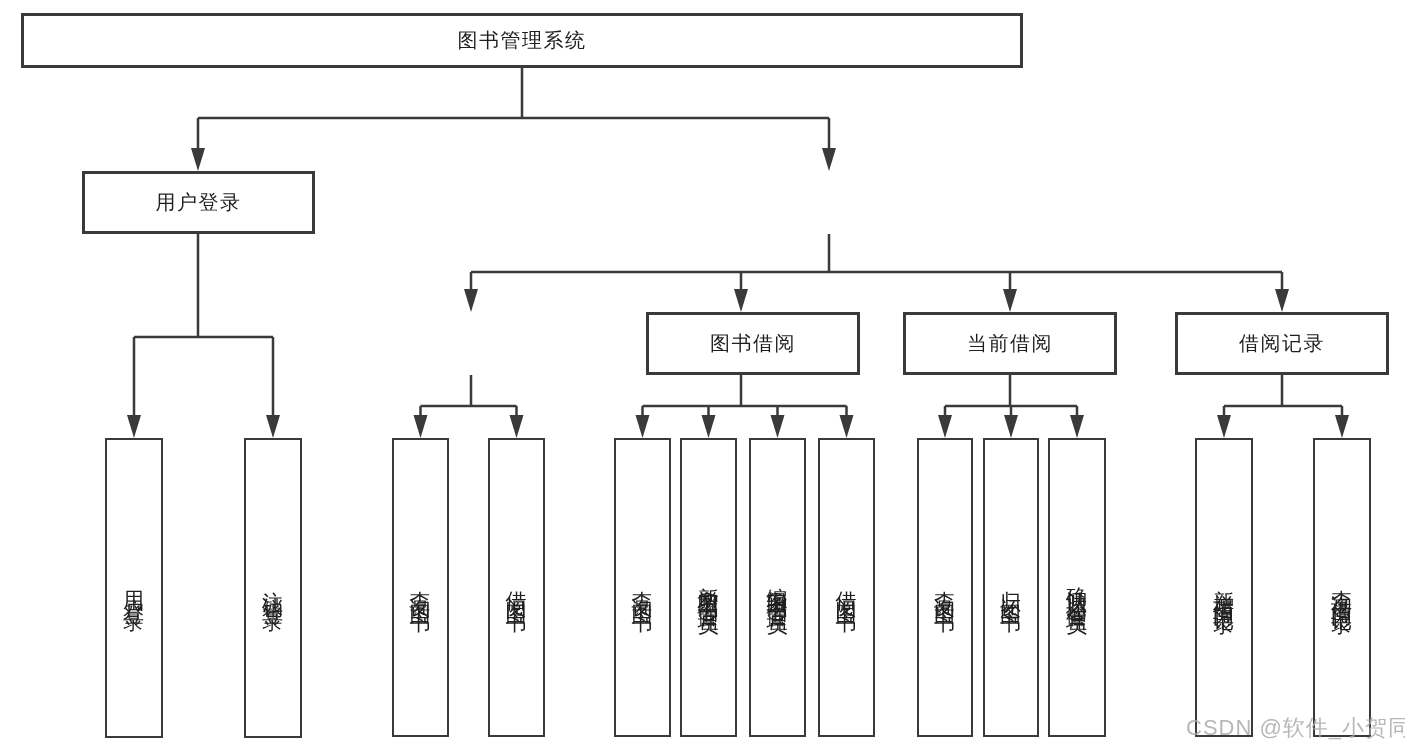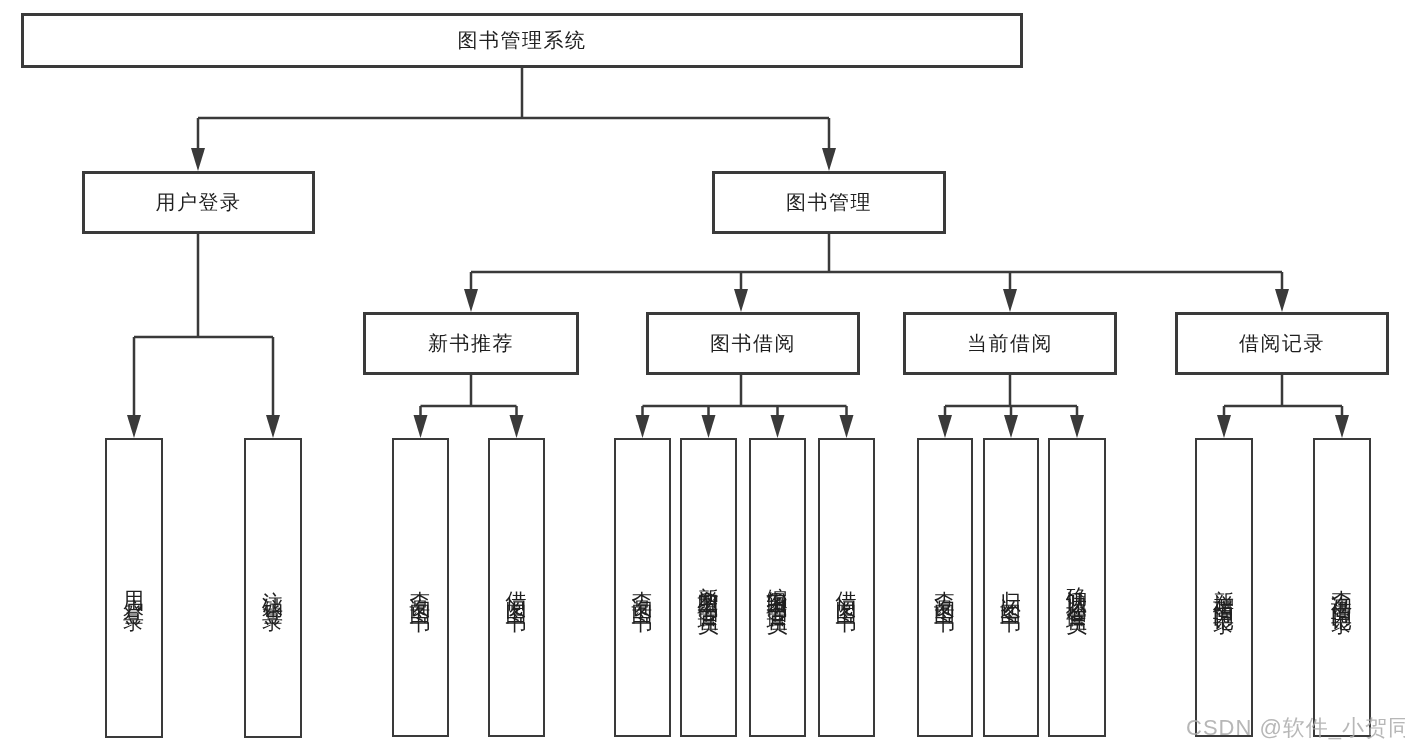--- a/index.html
+++ b/index.html
@@ -85,23 +85,21 @@
       <polygon points="1004,415 1018,415 1011,438"></polygon>
       <polygon points="1070,415 1084,415 1077,438"></polygon>
       <polygon points="1217,415 1231,415 1224,438"></polygon>
       <polygon points="1335,415 1349,415 1342,438"></polygon>
     </g>
   </svg>
 
   <div class="hbox" style="left:21px; top:13px; width:1002px; height:55px;">图书管理系统</div>
 
   <div class="hbox" style="left:82px; top:171px; width:233px; height:63px;">用户登录</div>
-  <div class="hbox" style="left:712px; top:171px; width:234px; height:63px;">图书管理</div>
 
-  <div class="hbox" style="left:363px; top:312px; width:216px; height:63px;">新书推荐</div>
   <div class="hbox" style="left:634px; top:312px; width:214px; height:63px;margin-left:12px;">图书借阅</div>
   <div class="hbox" style="left:903px; top:312px; width:214px; height:63px;">当前借阅</div>
   <div class="hbox" style="left:1175px; top:312px; width:214px; height:63px;">借阅记录</div>
 
   <div class="vbox" style="left:105px; top:438px; width:58px; height:300px;">用户登录</div>
   <div class="vbox" style="left:244px; top:438px; width:58px; height:300px;">注销登录</div>
 
   <div class="vbox" style="left:392px; top:438px; width:57px; height:299px;">查询图书</div>
   <div class="vbox" style="left:488px; top:438px; width:57px; height:299px;">借阅图书</div>
 

